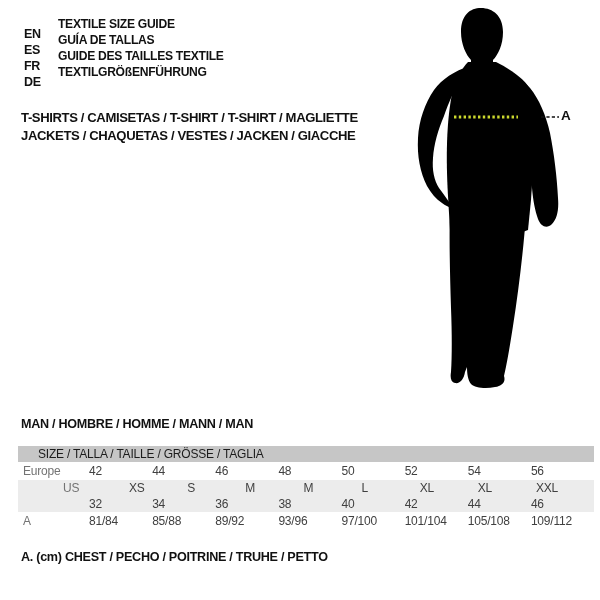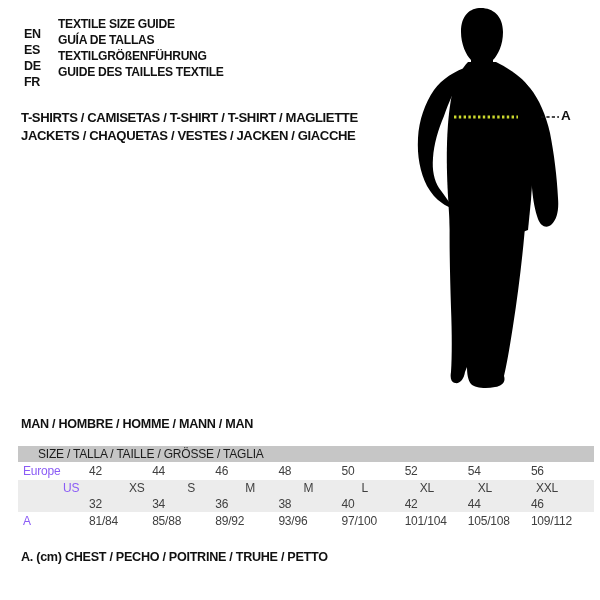--- a/index.html
+++ b/index.html
@@ -17,47 +17,47 @@
   .cat-line{font-size:13.5px;font-weight:700;letter-spacing:-0.4px;line-height:18px;transform:scaleX(0.97);transform-origin:left center;white-space:nowrap;}
   
   #figure-wrap{position:absolute;left:390px;top:0px;width:210px;height:400px;}
   #measure-letter{position:absolute;left:561px;top:108px;font-size:13.5px;font-weight:600;letter-spacing:0;}
   
   #section-title{position:absolute;left:21px;top:416px;font-size:13px;font-weight:700;letter-spacing:-0.3px;transform:scaleX(0.97);transform-origin:left center;white-space:nowrap;}
   
   #size-table{position:absolute;left:18px;top:446px;width:576px;}
   #table-header{height:16px;line-height:16px;padding-left:20px;font-size:12px;font-weight:400;color:#1c1c1c;letter-spacing:-0.2px;}
   .trow{display:flex;align-items:center;}
-  .trow .rlabel{width:66px;padding-left:5px;font-size:12px;color:#8b5cf6;letter-spacing:-0.2px;}
+  .trow .rlabel{width:66px;padding-left:5px;font-size:12px;color:#737373;letter-spacing:-0.2px;}
   .trow .cell{flex:1 1 0;text-align:left;font-size:12px;color:#404040;letter-spacing:-0.2px;}
   .h18{height:18px;} .h16{height:16px;}
   
   #footnote{position:absolute;left:21px;top:549px;font-size:13px;font-weight:700;letter-spacing:-0.3px;transform:scaleX(0.97);transform-origin:left center;white-space:nowrap;}
 </style>
 </head>
 <body>
 
 <div id="page">
 
   <div id="lang-list">
     <div class="lang-row">
       <span class="lang-code">EN</span>
       <span class="lang-label">TEXTILE SIZE GUIDE</span>
     </div>
     <div class="lang-row">
       <span class="lang-code">ES</span>
       <span class="lang-label">GUÍA DE TALLAS</span>
     </div>
     <div class="lang-row">
+      <span class="lang-code">FR</span>
+      <span class="lang-label">GUIDE DES TAILLES TEXTILE</span>
+    </div>
+    <div class="lang-row">
       <span class="lang-code">DE</span>
       <span class="lang-label">TEXTILGRÖßENFÜHRUNG</span>
-    </div>
-    <div class="lang-row">
-      <span class="lang-code">FR</span>
-      <span class="lang-label">GUIDE DES TAILLES TEXTILE</span>
     </div>
   </div>
 
   <div id="categories">
     <div class="cat-line">T-SHIRTS / CAMISETAS / T-SHIRT / T-SHIRT / MAGLIETTE</div>
     <div class="cat-line">JACKETS / CHAQUETAS / VESTES / JACKEN / GIACCHE</div>
   </div>
 
   <div id="figure-wrap">
     <svg width="210" height="400" viewBox="390 0 210 400" xmlns="http://www.w3.org/2000/svg">

